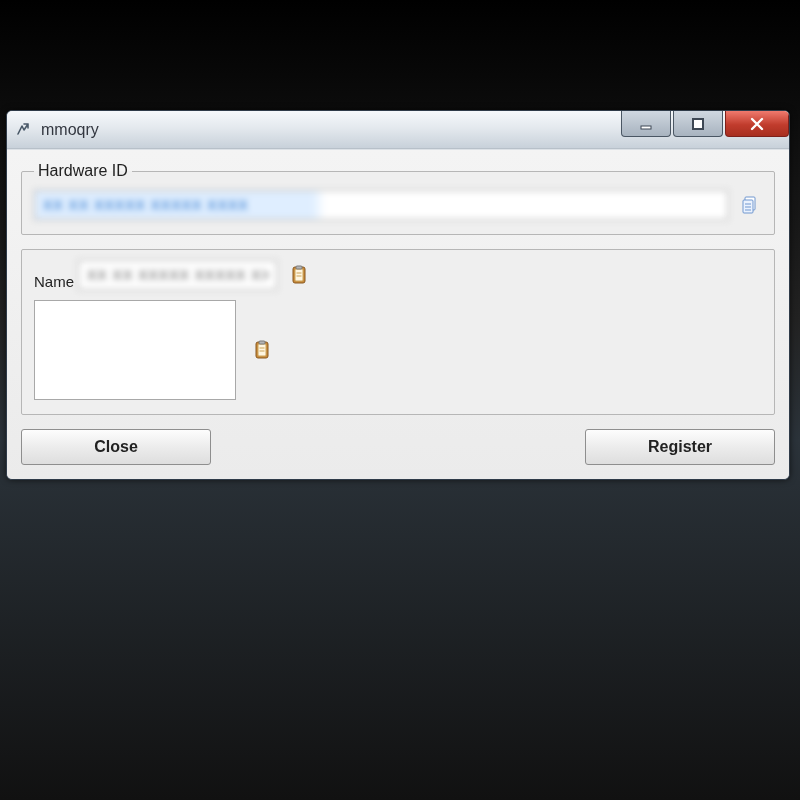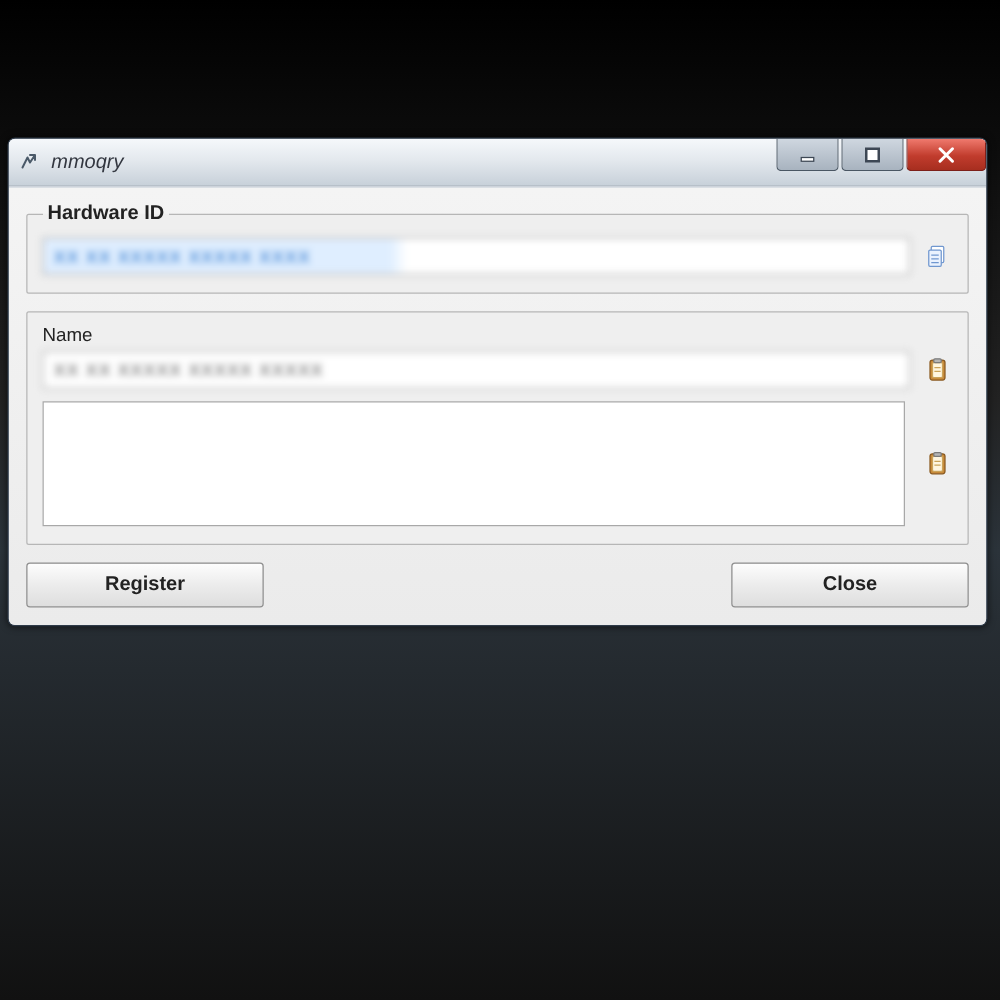--- a/index.html
+++ b/index.html
@@ -41,21 +41,20 @@
   }
   .titlebar .app-icon {
     width: 18px; height: 18px;
     margin-right: 8px;
     display: flex; align-items: center; justify-content: center;
     color: #4b5a69;
   }
   .titlebar .title {
     font-size: 16px;
     color: #333740;
-    font-style: italic;
   }
   .win-btns {
     position: absolute;
     right: 0; top: 0;
     height: 28px;
     display: flex;
     gap: 2px;
   }
   .win-btn {
     width: 50px; height: 26px;
@@ -81,34 +80,35 @@
   }
   fieldset {
     border: 1px solid #b6b6b6;
     border-radius: 2px;
     margin: 0 0 14px 0;
     padding: 10px 12px 14px 12px;
     background: #efefef;
   }
   legend {
     font-size: 16px;
-    font-weight: bold;
+    font-weight: normal;
     color: #222;
     padding: 0 4px;
   }
   .row {
     display: flex;
     align-items: center;
     gap: 10px;
   }
   .col {
     display: flex;
-    flex-direction: column;
+    flex-direction: row;
     gap: 4px;
     width: 100%;
+    align-items: flex-end;
   }
   .label {
     font-size: 15px;
     color: #222;
   }
   input.text {
     width: 100%;
     height: 30px;
     border: 1px solid #a8a8a8;
     background: #fff;
@@ -241,18 +241,18 @@
               <rect x="6" y="1" width="6" height="3" rx="1" fill="#b5b5b5" stroke="#7a7a7a"></rect>
               <line x1="6.5" y1="8" x2="11.5" y2="8" stroke="#caa35a"></line>
               <line x1="6.5" y1="11" x2="11.5" y2="11" stroke="#caa35a"></line>
             </svg>
           </span>
         </div>
       </div>
     </fieldset>
 
     <div class="btnbar">
+      <button class="action">Close</button>
       <button class="action">Register</button>
-      <button class="action">Close</button>
     </div>
 
   </div>
 </div>
 
 </body></html>

